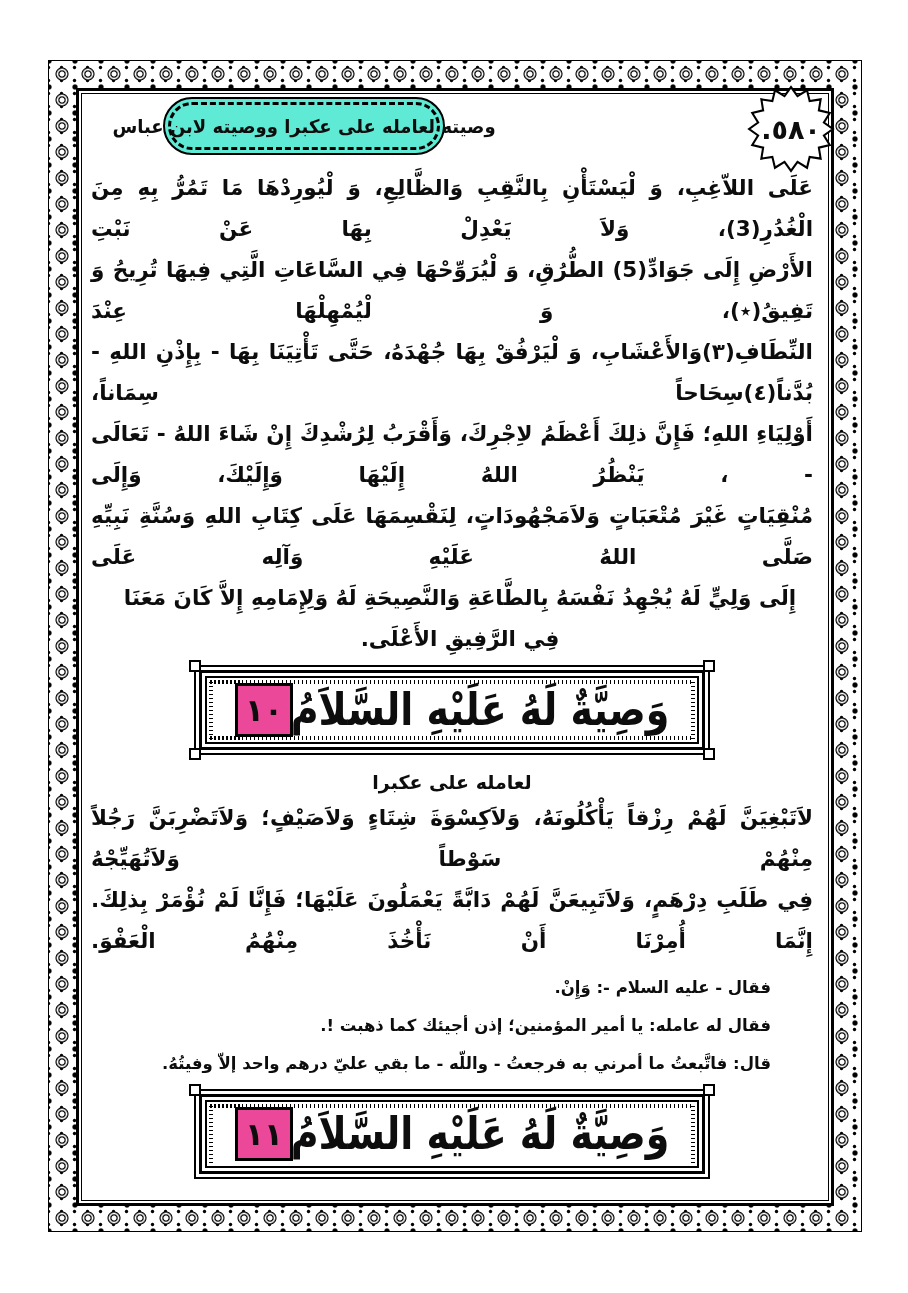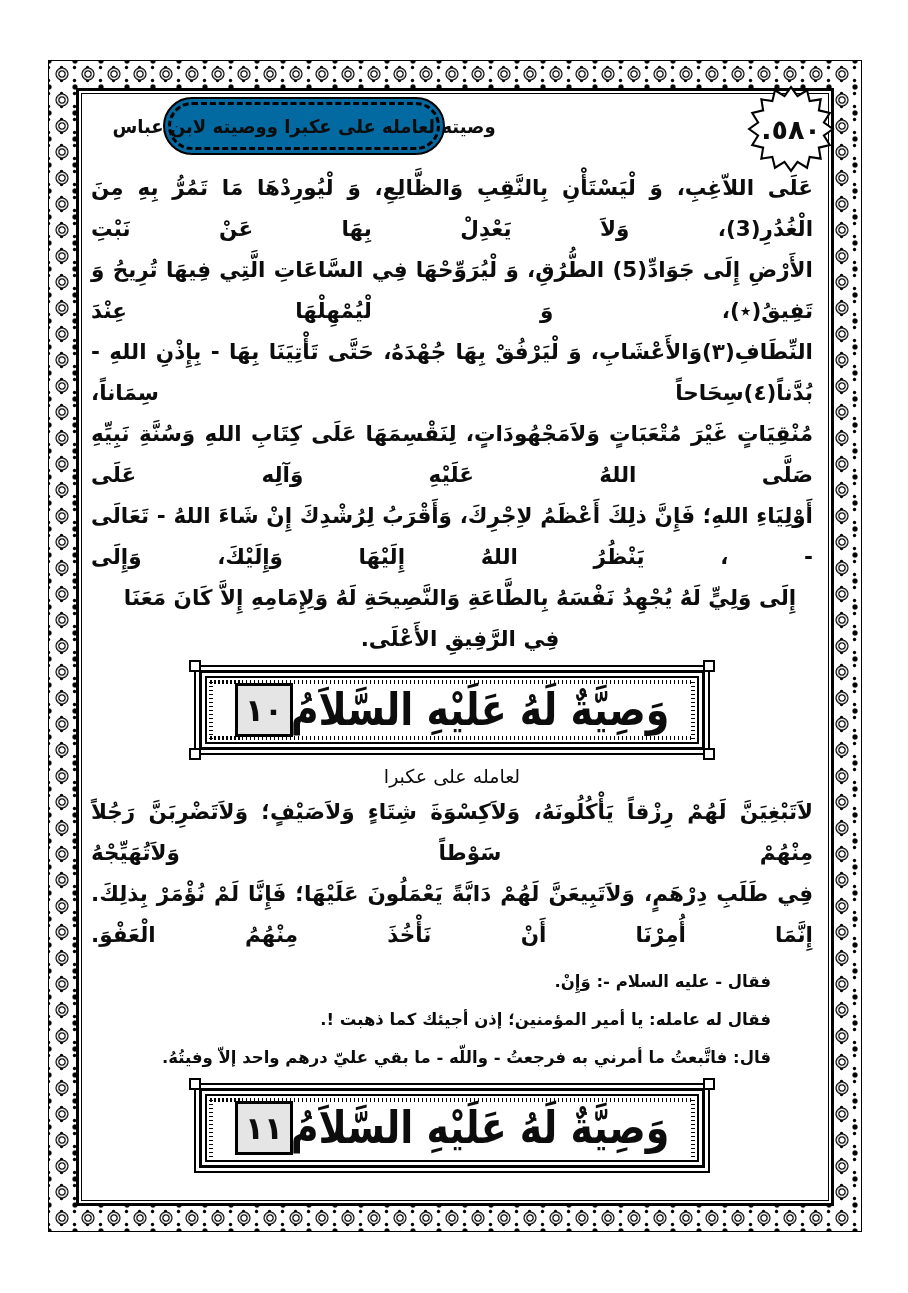--- a/index.html
+++ b/index.html
@@ -17,21 +17,21 @@
     background-size: 26px 26px, 26px 26px, 13px 13px;
     background-position: 0 0, 13px 13px, 6px 0;
     border:1px solid #000;
   }
 
   
   .panel { position:absolute; left:76px; top:88px; width:758px; height:1118px; background:#fff; border:3px solid #000; }
   .panel-inline { content:""; position:absolute; inset:2px; border:1px solid #000; pointer-events:none; }
 
   
-  .cartouche { position:absolute; left:84px; top:6px; width:282px; height:58px; border:2px solid #000; border-radius:29px; display:flex; align-items:center; justify-content:center; background:#0369a1; z-index:3; }
+  .cartouche { position:absolute; left:84px; top:6px; width:282px; height:58px; border:2px solid #000; border-radius:29px; display:flex; align-items:center; justify-content:center; background:#5eead4; z-index:3; }
   .cartouche .dash { position:absolute; inset:3px; border:3px dashed #000; border-radius:25px; }
   .cartouche-title { position:relative; font-size:18px; font-weight:bold; white-space:nowrap; transform:scaleY(1.05); }
 
   
   .medallion { position:absolute; left:668px; top:-6px; width:88px; height:88px; z-index:3; }
   .medallion svg { position:absolute; inset:0; }
   .medallion .num { position:absolute; inset:0; display:flex; align-items:center; justify-content:center; font-size:27px; font-weight:bold; }
 
   .content { position:absolute; inset:4px; padding:72px 14px 0 8px; overflow:hidden; }
 
@@ -42,24 +42,24 @@
   .banner { position:relative; width:516px; height:90px; margin:6px auto 0; border:2px solid #000; padding:3px; background:#fff; }
   .banner-mid { border:3px solid #000; width:100%; height:100%; padding:3px; }
   .banner-inner { position:relative; border:2px solid #000; width:100%; height:100%; display:flex; align-items:center; justify-content:center; }
   .hatch { position:absolute; left:3px; right:3px; height:4px; background:repeating-linear-gradient(90deg,#000 0 1.5px,transparent 1.5px 4px); }
   .hatch.top { top:2px; } .hatch.bottom { bottom:2px; }
   .vhatch { position:absolute; top:3px; bottom:3px; width:4px; background:repeating-linear-gradient(0deg,#000 0 1.5px,transparent 1.5px 4px); }
   .vhatch.right { right:2px; } .vhatch.left { left:2px; }
   .bolt { position:absolute; width:12px; height:12px; background:#fff; border:2px solid #000; z-index:2; }
   .bolt.tl { left:-7px; top:-7px; } .bolt.tr { right:-7px; top:-7px; }
   .bolt.bl { left:-7px; bottom:-7px; } .bolt.br { right:-7px; bottom:-7px; }
-  .num-box { position:absolute; left:28px; top:50%; transform:translateY(-50%); width:58px; height:54px; border:3px solid #000; display:flex; align-items:center; justify-content:center; font-size:31px; font-weight:bold; background:#e5e5e5; z-index:1; }
+  .num-box { position:absolute; left:28px; top:50%; transform:translateY(-50%); width:58px; height:54px; border:3px solid #000; display:flex; align-items:center; justify-content:center; font-size:31px; font-weight:bold; background:#ec4899; z-index:1; }
   .banner-title { font-size:38px; font-weight:bold; white-space:nowrap; transform:scaleY(1.18); margin-left:56px; letter-spacing:0.5px; }
 
-  .subtitle { text-align:center; font-size:19px; font-weight:normal; line-height:24px; margin-top:9px; }
+  .subtitle { text-align:center; font-size:19px; font-weight:bold; line-height:24px; margin-top:15px; }
 
   .para2 { margin-top:3px; }
   .dialogue { margin-top:8px; padding-right:42px; }
   .dline { font-size:16.5px; font-weight:bold; line-height:38px; text-align:right; }
 </style>
 </head>
 <body>
 
 <div class="page">
   <div class="floral"></div>
@@ -78,22 +78,22 @@
       </svg>
       <div class="num">٥٨٠.</div>
     </div>
 
     <div class="content">
 
       <div class="para1">
         <div class="jline">عَلَى اللاّغِبِ، وَ لْيَسْتَأْنِ بِالنَّقِبِ وَالظَّالِعِ، وَ لْيُورِدْهَا مَا تَمُرُّ بِهِ مِنَ الْغُدُرِ(3)، وَلاَ يَعْدِلْ بِهَا عَنْ نَبْتِ</div>
         <div class="jline">الأَرْضِ إِلَى جَوَادِّ(5) الطُّرُقِ، وَ لْيُرَوِّحْهَا فِي السَّاعَاتِ الَّتِي فِيهَا تُرِيحُ وَ تَفِيقُ(٭)، وَ لْيُمْهِلْهَا عِنْدَ</div>
         <div class="jline">النِّطَافِ(٣)وَالأَعْشَابِ، وَ لْيَرْفُقْ بِهَا جُهْدَهُ، حَتَّى تَأْتِيَنَا بِهَا - بِإِذْنِ اللهِ - بُدَّناً(٤)سِحَاحاً سِمَاناً،</div>
+        <div class="jline">أَوْلِيَاءِ اللهِ؛ فَإِنَّ ذلِكَ أَعْظَمُ لاِجْرِكَ، وَأَقْرَبُ لِرُشْدِكَ إِنْ شَاءَ اللهُ - تَعَالَى - ، يَنْظُرُ اللهُ إِلَيْهَا وَإِلَيْكَ، وَإِلَى</div>
         <div class="jline">مُنْقِيَاتٍ غَيْرَ مُتْعَبَاتٍ وَلاَمَجْهُودَاتٍ، لِنَقْسِمَهَا عَلَى كِتَابِ اللهِ وَسُنَّةِ نَبِيِّهِ صَلَّى اللهُ عَلَيْهِ وَآلِه عَلَى</div>
-        <div class="jline">أَوْلِيَاءِ اللهِ؛ فَإِنَّ ذلِكَ أَعْظَمُ لاِجْرِكَ، وَأَقْرَبُ لِرُشْدِكَ إِنْ شَاءَ اللهُ - تَعَالَى - ، يَنْظُرُ اللهُ إِلَيْهَا وَإِلَيْكَ، وَإِلَى</div>
         <div class="cline">إِلَى وَلِيٍّ لَهُ يُجْهِدُ نَفْسَهُ بِالطَّاعَةِ وَالنَّصِيحَةِ لَهُ وَلِإِمَامِهِ إِلاَّ كَانَ مَعَنَا فِي الرَّفِيقِ الأَعْلَى.</div>
       </div>
 
       <div class="banner">
         <div class="bolt tl"></div>
         <div class="bolt tr"></div>
         <div class="bolt bl"></div>
         <div class="bolt br"></div>
         <div class="banner-mid">
           <div class="banner-inner">

